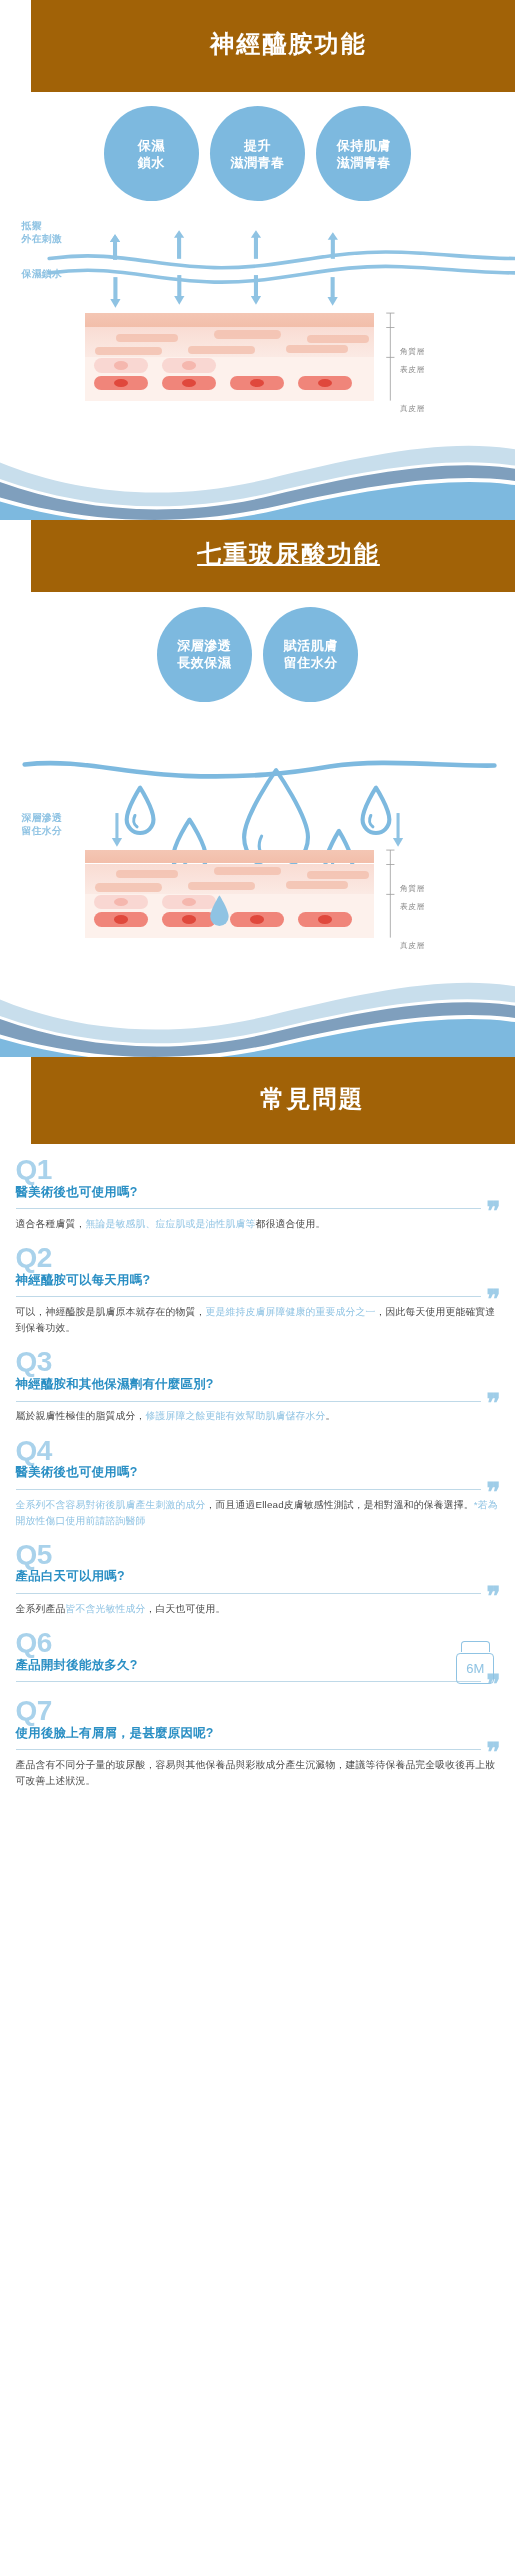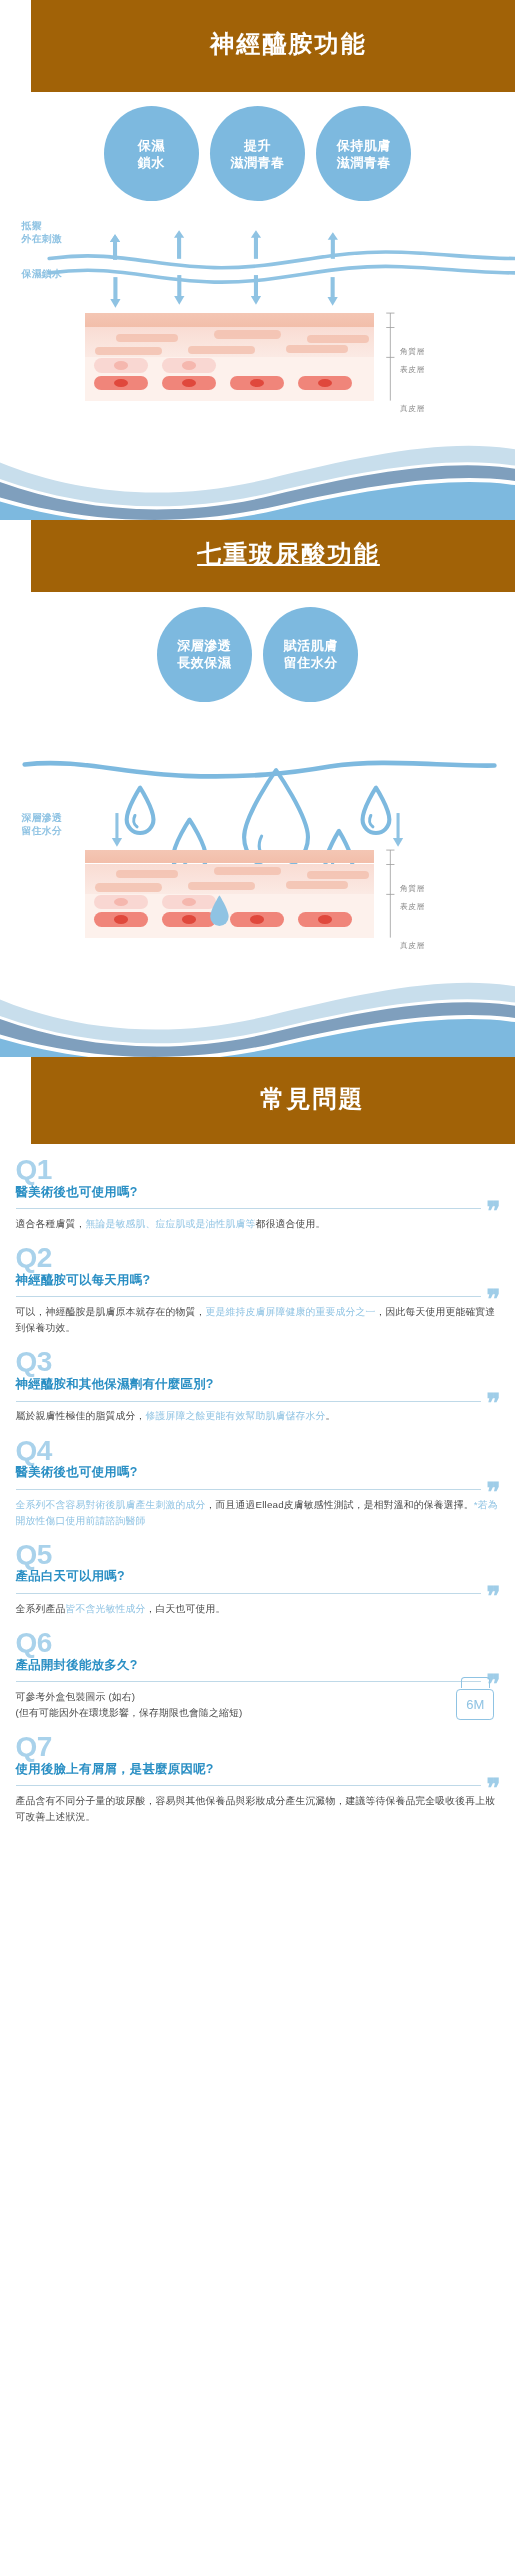--- a/index.html
+++ b/index.html
@@ -463,22 +463,20 @@
       </div>
       <div class="a-text"><span>全系列產品</span><span class="hl">皆不含光敏性成分</span><span>，白天也可使用。</span></div>
     </div>
     <div class="faq-item">
       <div class="q-number">Q6</div>
       <div class="q-text">產品開封後能放多久?</div>
       <div class="q-rule-row">
         <div class="q-rule"></div>
         <div class="quote-mark">❞</div>
       </div>
-      <div class="a-text"><span style="white-space: pre-line;">可參考外盒包裝圖示 (如右)
-(但有可能因外在環境影響，保存期限也會隨之縮短)</span></div>
       <div class="jar-icon">
         <div class="lid"></div>
         <div class="body">
           <span>6M</span>
         </div>
       </div>
     </div>
     <div class="faq-item">
       <div class="q-number">Q7</div>
       <div class="q-text">使用後臉上有屑屑，是甚麼原因呢?</div>

